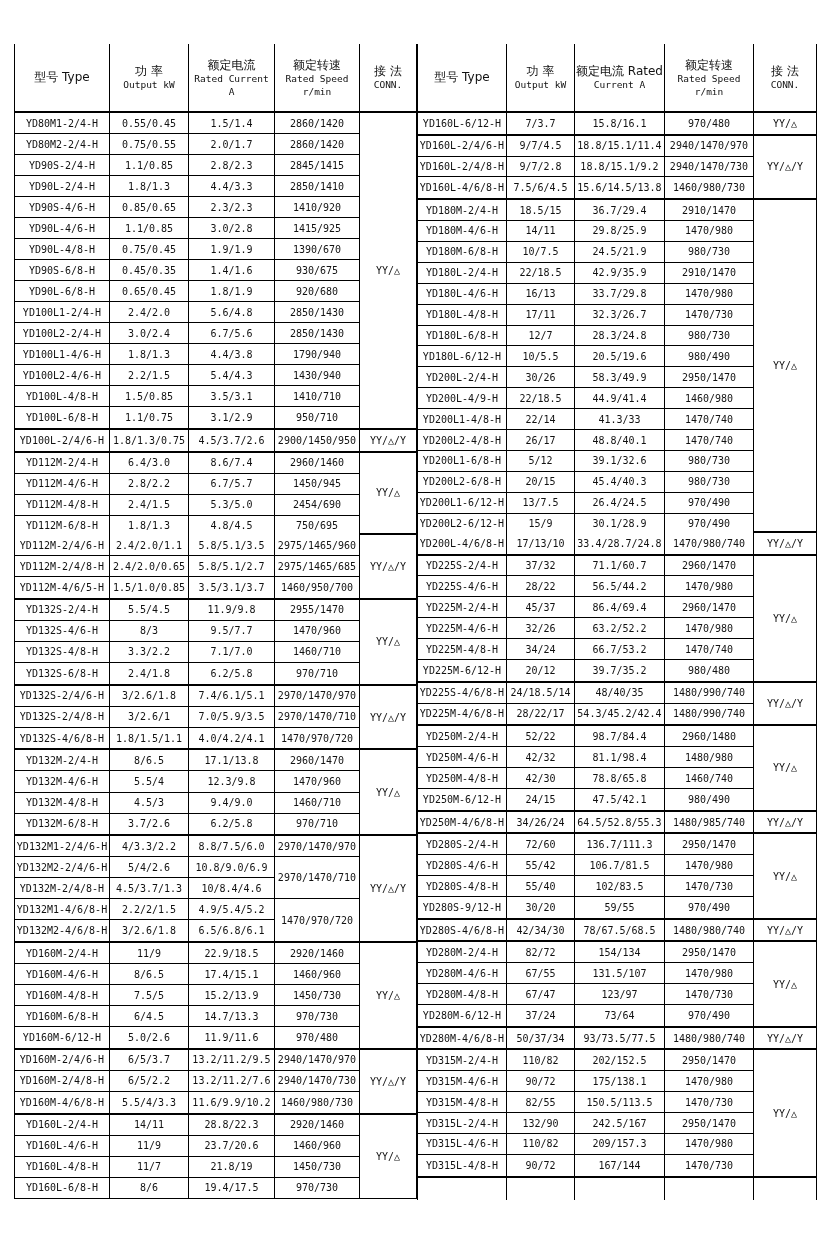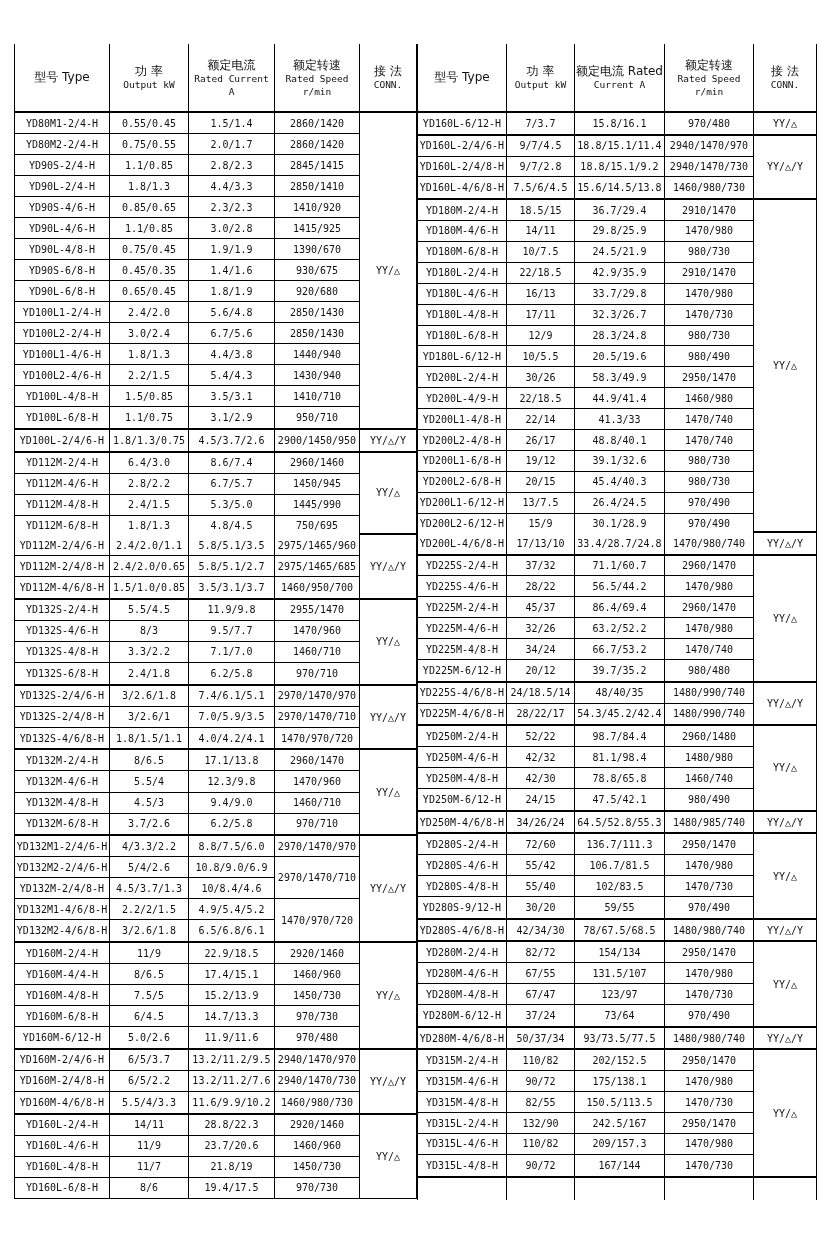--- a/index.html
+++ b/index.html
@@ -129,21 +129,21 @@
           <tr>
             <td class="first">YD100L2-2/4-H</td>
             <td class="">3.0/2.4</td>
             <td class="">6.7/5.6</td>
             <td class="">2850/1430</td>
           </tr>
           <tr>
             <td class="first">YD100L1-4/6-H</td>
             <td class="">1.8/1.3</td>
             <td class="">4.4/3.8</td>
-            <td class="">1440/940</td>
+            <td class="">1790/940</td>
           </tr>
           <tr>
             <td class="first">YD100L2-4/6-H</td>
             <td class="">2.2/1.5</td>
             <td class="">5.4/4.3</td>
             <td class="">1430/940</td>
           </tr>
           <tr>
             <td class="first">YD100L-4/8-H</td>
             <td class="">1.5/0.85</td>
@@ -173,21 +173,21 @@
           <tr>
             <td class="first">YD112M-4/6-H</td>
             <td class="">2.8/2.2</td>
             <td class="">6.7/5.7</td>
             <td class="">1450/945</td>
           </tr>
           <tr>
             <td class="first">YD112M-4/8-H</td>
             <td class="">2.4/1.5</td>
             <td class="">5.3/5.0</td>
-            <td class="">1445/990</td>
+            <td class="">2454/690</td>
           </tr>
           <tr>
             <td class="first bb-none">YD112M-6/8-H</td>
             <td class=" bb-none">1.8/1.3</td>
             <td class=" bb-none">4.8/4.5</td>
             <td class=" bb-none">750/695</td>
           </tr>
           <tr>
             <td class="first">YD112M-2/4/6-H</td>
             <td class="">2.4/2.0/1.1</td>
@@ -195,21 +195,21 @@
             <td class="">2975/1465/960</td>
             <td rowspan="3" class="conn bb-thick">YY/△/Y</td>
           </tr>
           <tr>
             <td class="first">YD112M-2/4/8-H</td>
             <td class="">2.4/2.0/0.65</td>
             <td class="">5.8/5.1/2.7</td>
             <td class="">2975/1465/685</td>
           </tr>
           <tr>
-            <td class="first bb-thick">YD112M-4/6/8-H</td>
+            <td class="first bb-thick">YD112M-4/6/5-H</td>
             <td class=" bb-thick">1.5/1.0/0.85</td>
             <td class=" bb-thick">3.5/3.1/3.7</td>
             <td class=" bb-thick">1460/950/700</td>
           </tr>
           <tr>
             <td class="first">YD132S-2/4-H</td>
             <td class="">5.5/4.5</td>
             <td class="">11.9/9.8</td>
             <td class="">2955/1470</td>
             <td rowspan="4" class="conn bb-thick">YY/△</td>
@@ -306,21 +306,21 @@
             <td class=" bb-thick">6.5/6.8/6.1</td>
           </tr>
           <tr>
             <td class="first">YD160M-2/4-H</td>
             <td class="">11/9</td>
             <td class="">22.9/18.5</td>
             <td class="">2920/1460</td>
             <td rowspan="5" class="conn bb-thick">YY/△</td>
           </tr>
           <tr>
-            <td class="first">YD160M-4/4-H</td>
+            <td class="first">YD160M-4/6-H</td>
             <td class="">8/6.5</td>
             <td class="">17.4/15.1</td>
             <td class="">1460/960</td>
           </tr>
           <tr>
             <td class="first">YD160M-4/8-H</td>
             <td class="">7.5/5</td>
             <td class="">15.2/13.9</td>
             <td class="">1450/730</td>
           </tr>
@@ -475,21 +475,21 @@
             <td class="">1470/980</td>
           </tr>
           <tr>
             <td class="first">YD180L-4/8-H</td>
             <td class="">17/11</td>
             <td class="">32.3/26.7</td>
             <td class="">1470/730</td>
           </tr>
           <tr>
             <td class="first">YD180L-6/8-H</td>
-            <td class="">12/9</td>
+            <td class="">12/7</td>
             <td class="">28.3/24.8</td>
             <td class="">980/730</td>
           </tr>
           <tr>
             <td class="first">YD180L-6/12-H</td>
             <td class="">10/5.5</td>
             <td class="">20.5/19.6</td>
             <td class="">980/490</td>
           </tr>
           <tr>
@@ -511,21 +511,21 @@
             <td class="">1470/740</td>
           </tr>
           <tr>
             <td class="first">YD200L2-4/8-H</td>
             <td class="">26/17</td>
             <td class="">48.8/40.1</td>
             <td class="">1470/740</td>
           </tr>
           <tr>
             <td class="first">YD200L1-6/8-H</td>
-            <td class="">19/12</td>
+            <td class="">5/12</td>
             <td class="">39.1/32.6</td>
             <td class="">980/730</td>
           </tr>
           <tr>
             <td class="first">YD200L2-6/8-H</td>
             <td class="">20/15</td>
             <td class="">45.4/40.3</td>
             <td class="">980/730</td>
           </tr>
           <tr>

